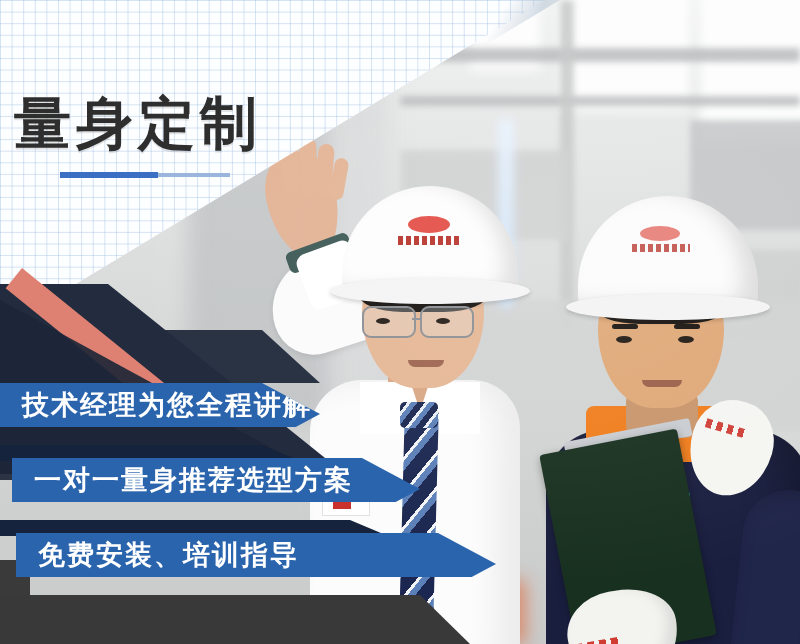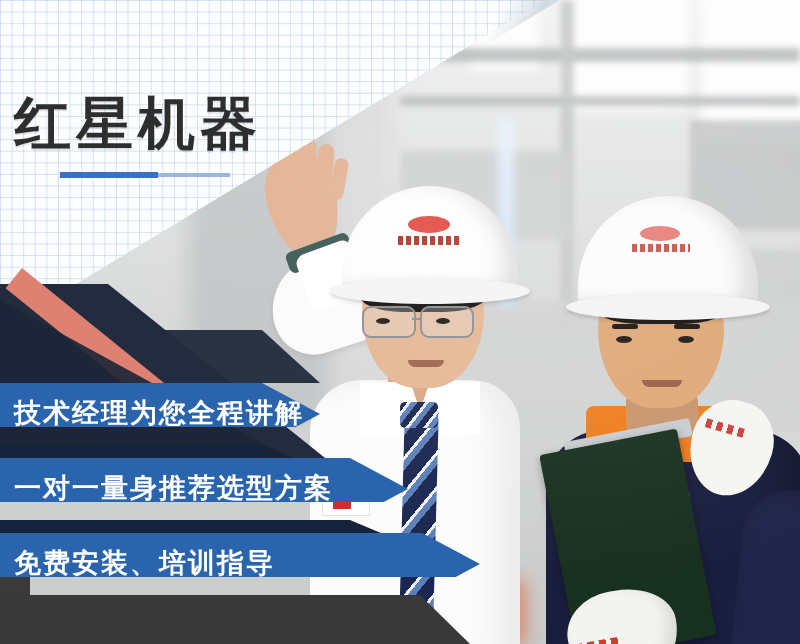--- a/index.html
+++ b/index.html
@@ -194,31 +194,31 @@
     position:absolute;left:0;top:300px;width:440px;height:180px;
     background:#1d2637;
     clip-path:polygon(0 0,0 180px,330px 180px);
     opacity:.92;
   }
 
   
   .bar{
     position:absolute;height:44px;
     background:#2a64ad;
-    display:flex;align-items:flex-end;
+    display:flex;align-items:center;padding-left:8px;
   }
   .bar span{
     color:#ffffff;font-size:27px;font-weight:600;letter-spacing:2px;
     padding-left:14px;white-space:nowrap;line-height:1;
   }
   .bar1{left:0;top:383px;width:320px;
         clip-path:polygon(0 0,262px 0,320px 31px,262px 62px,0 62px);}
-  .bar2{left:0;top:458px;width:408px;
+  .bar2{left:12px;top:458px;width:408px;
         clip-path:polygon(0 0,350px 0,408px 31px,350px 62px,0 62px);}
-  .bar3{left:0;top:533px;width:480px;
+  .bar3{left:16px;top:533px;width:480px;
         clip-path:polygon(0 0,422px 0,480px 31px,422px 62px,0 62px);}
 
   
   .notch{position:absolute;height:16px;background:#16233c;}
   .n1{left:0;top:445px;width:300px;clip-path:polygon(0 0,262px 0,300px 16px,0 16px);}
   .n2{left:0;top:520px;width:388px;clip-path:polygon(0 0,350px 0,388px 16px,0 16px);}
 
   
   .basestrip{
     position:absolute;left:0;top:595px;width:470px;height:49px;background:#393939;
@@ -333,21 +333,21 @@
 
   <div class="topdarkL"></div>
   <div class="wedge"></div>
   <div class="coral"></div>
   <div class="wedge2"></div>
 
   <div class="basestrip2"></div>
   <div class="basestrip"></div>
 
 
-  <div class="headline">红星机器</div>
+  <div class="headline">量身定制</div>
   <div class="ul-wrap">
     <div class="ul-a"></div>
     <div class="ul-b"></div>
   </div>
 
   <div class="notch n1"></div>
   <div class="notch n2"></div>
 
   <div class="bar bar1">
     <span>技术经理为您全程讲解</span>

